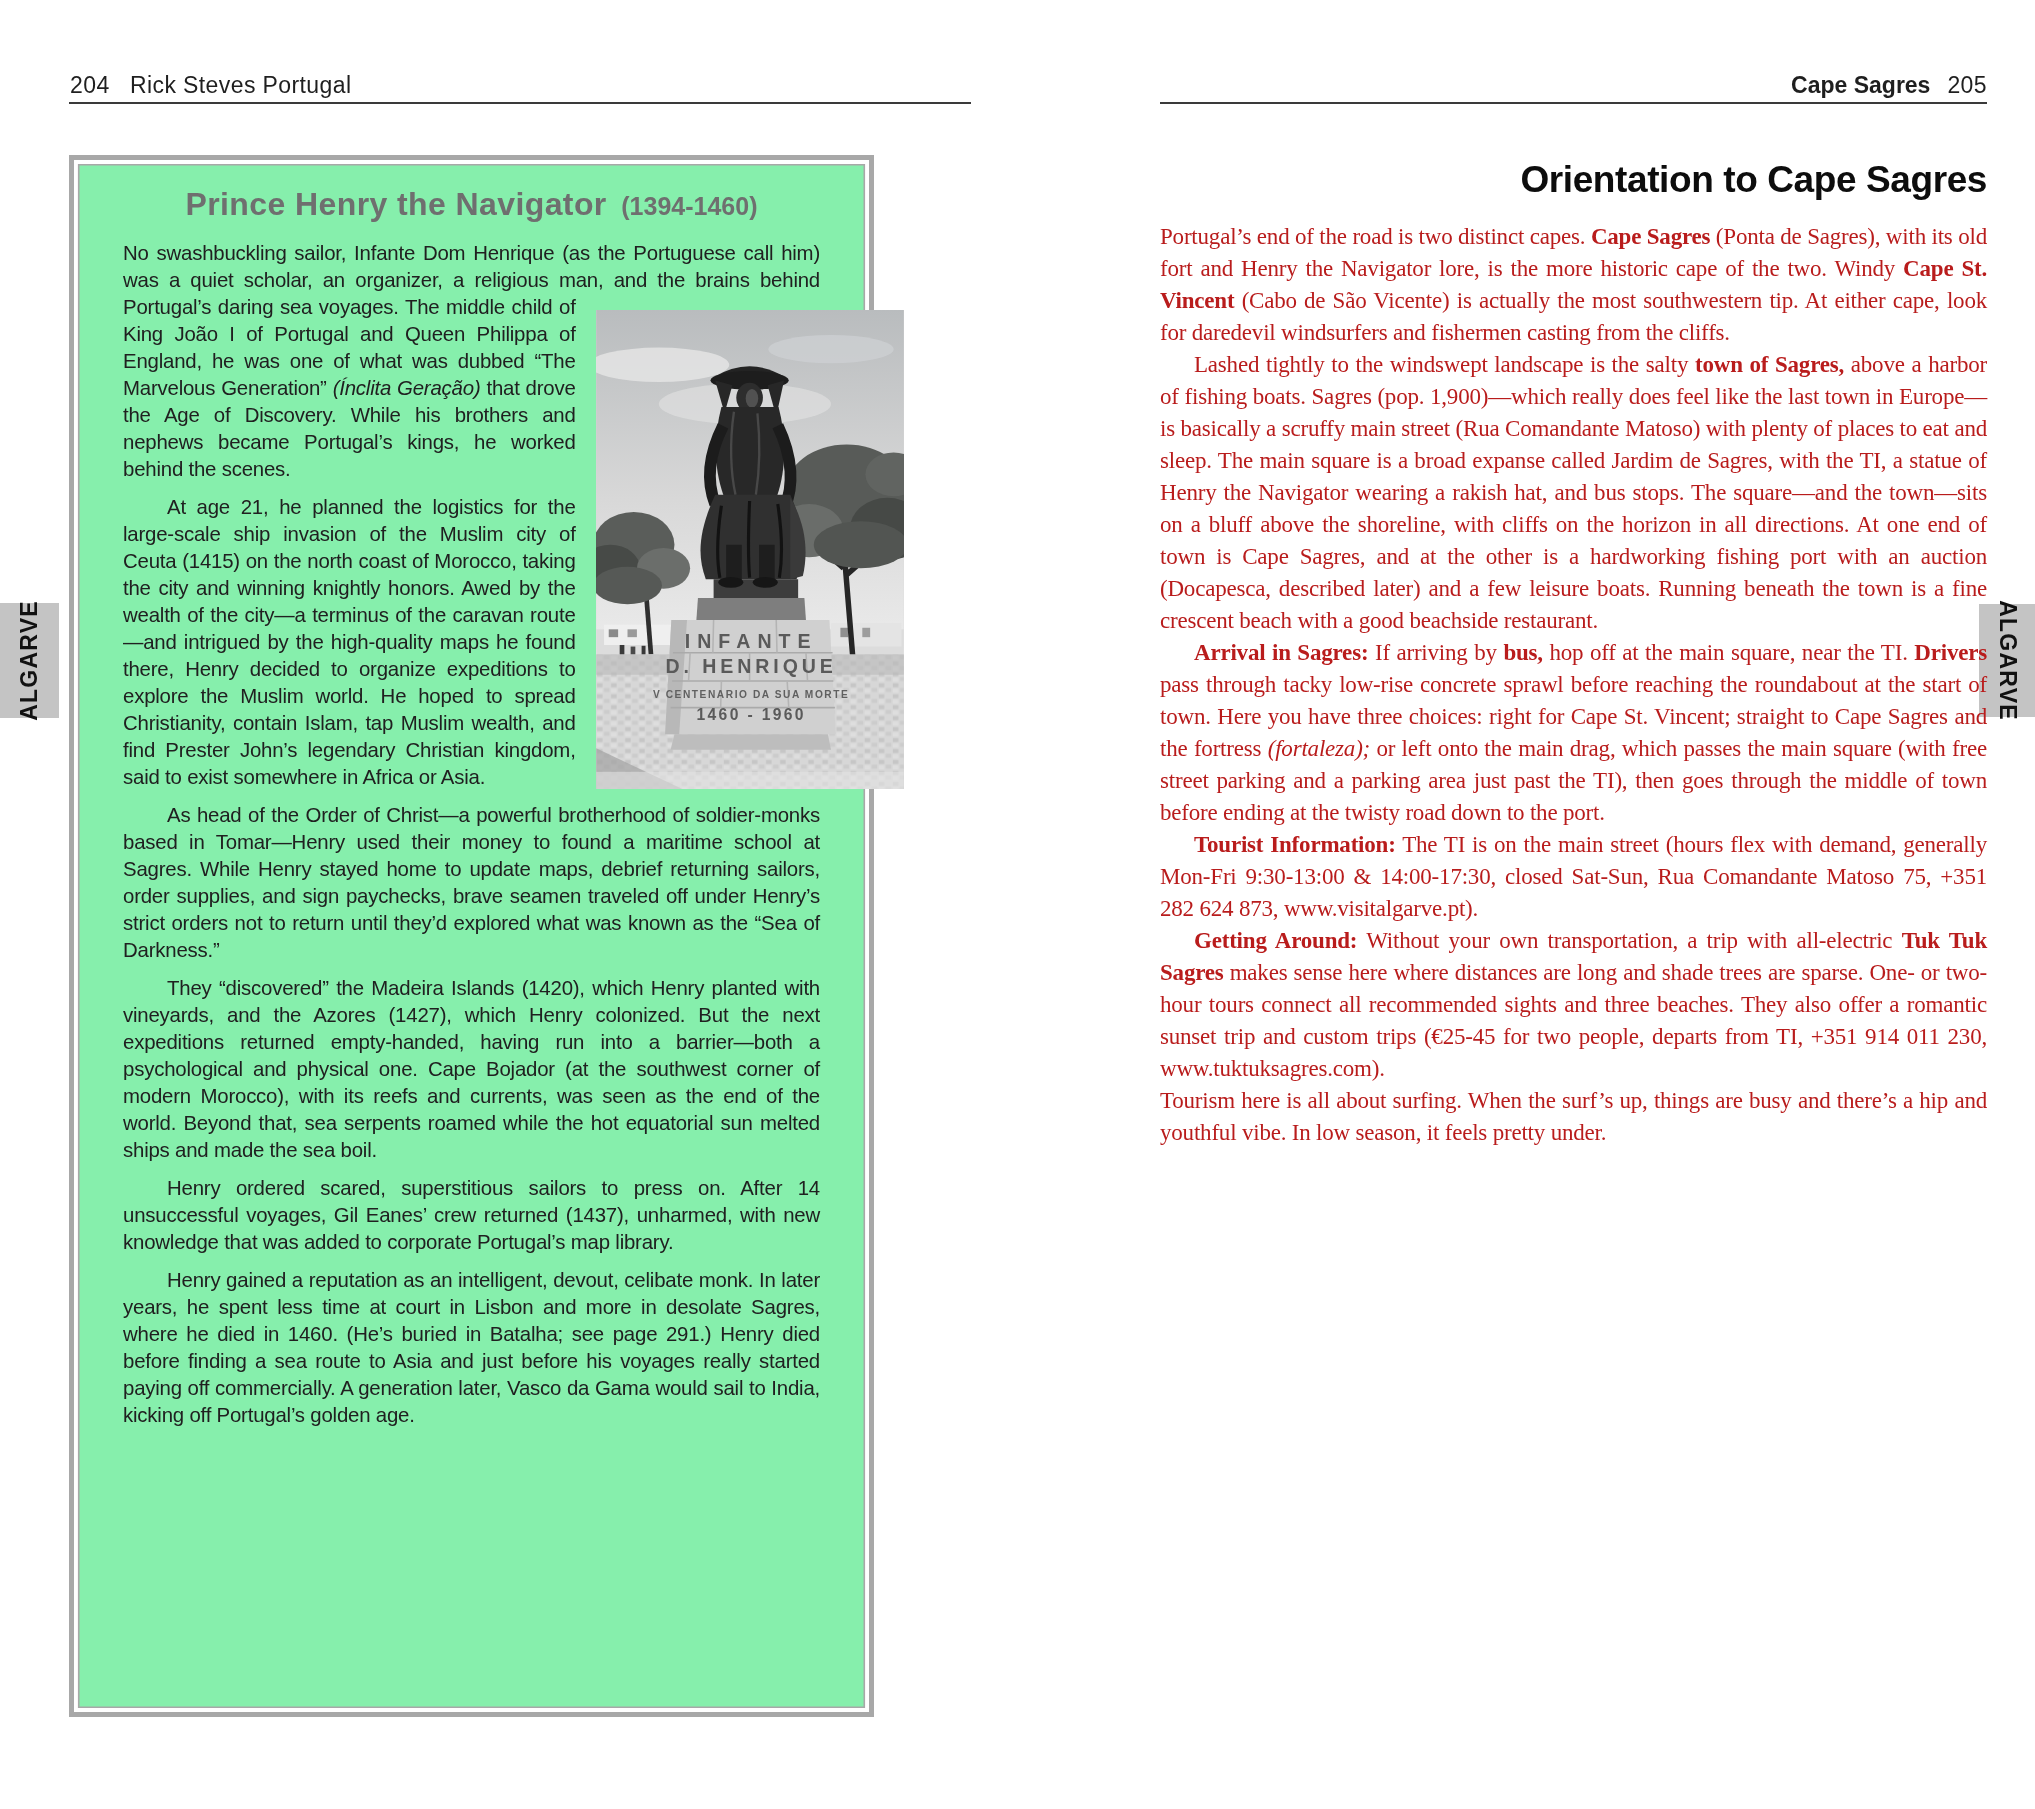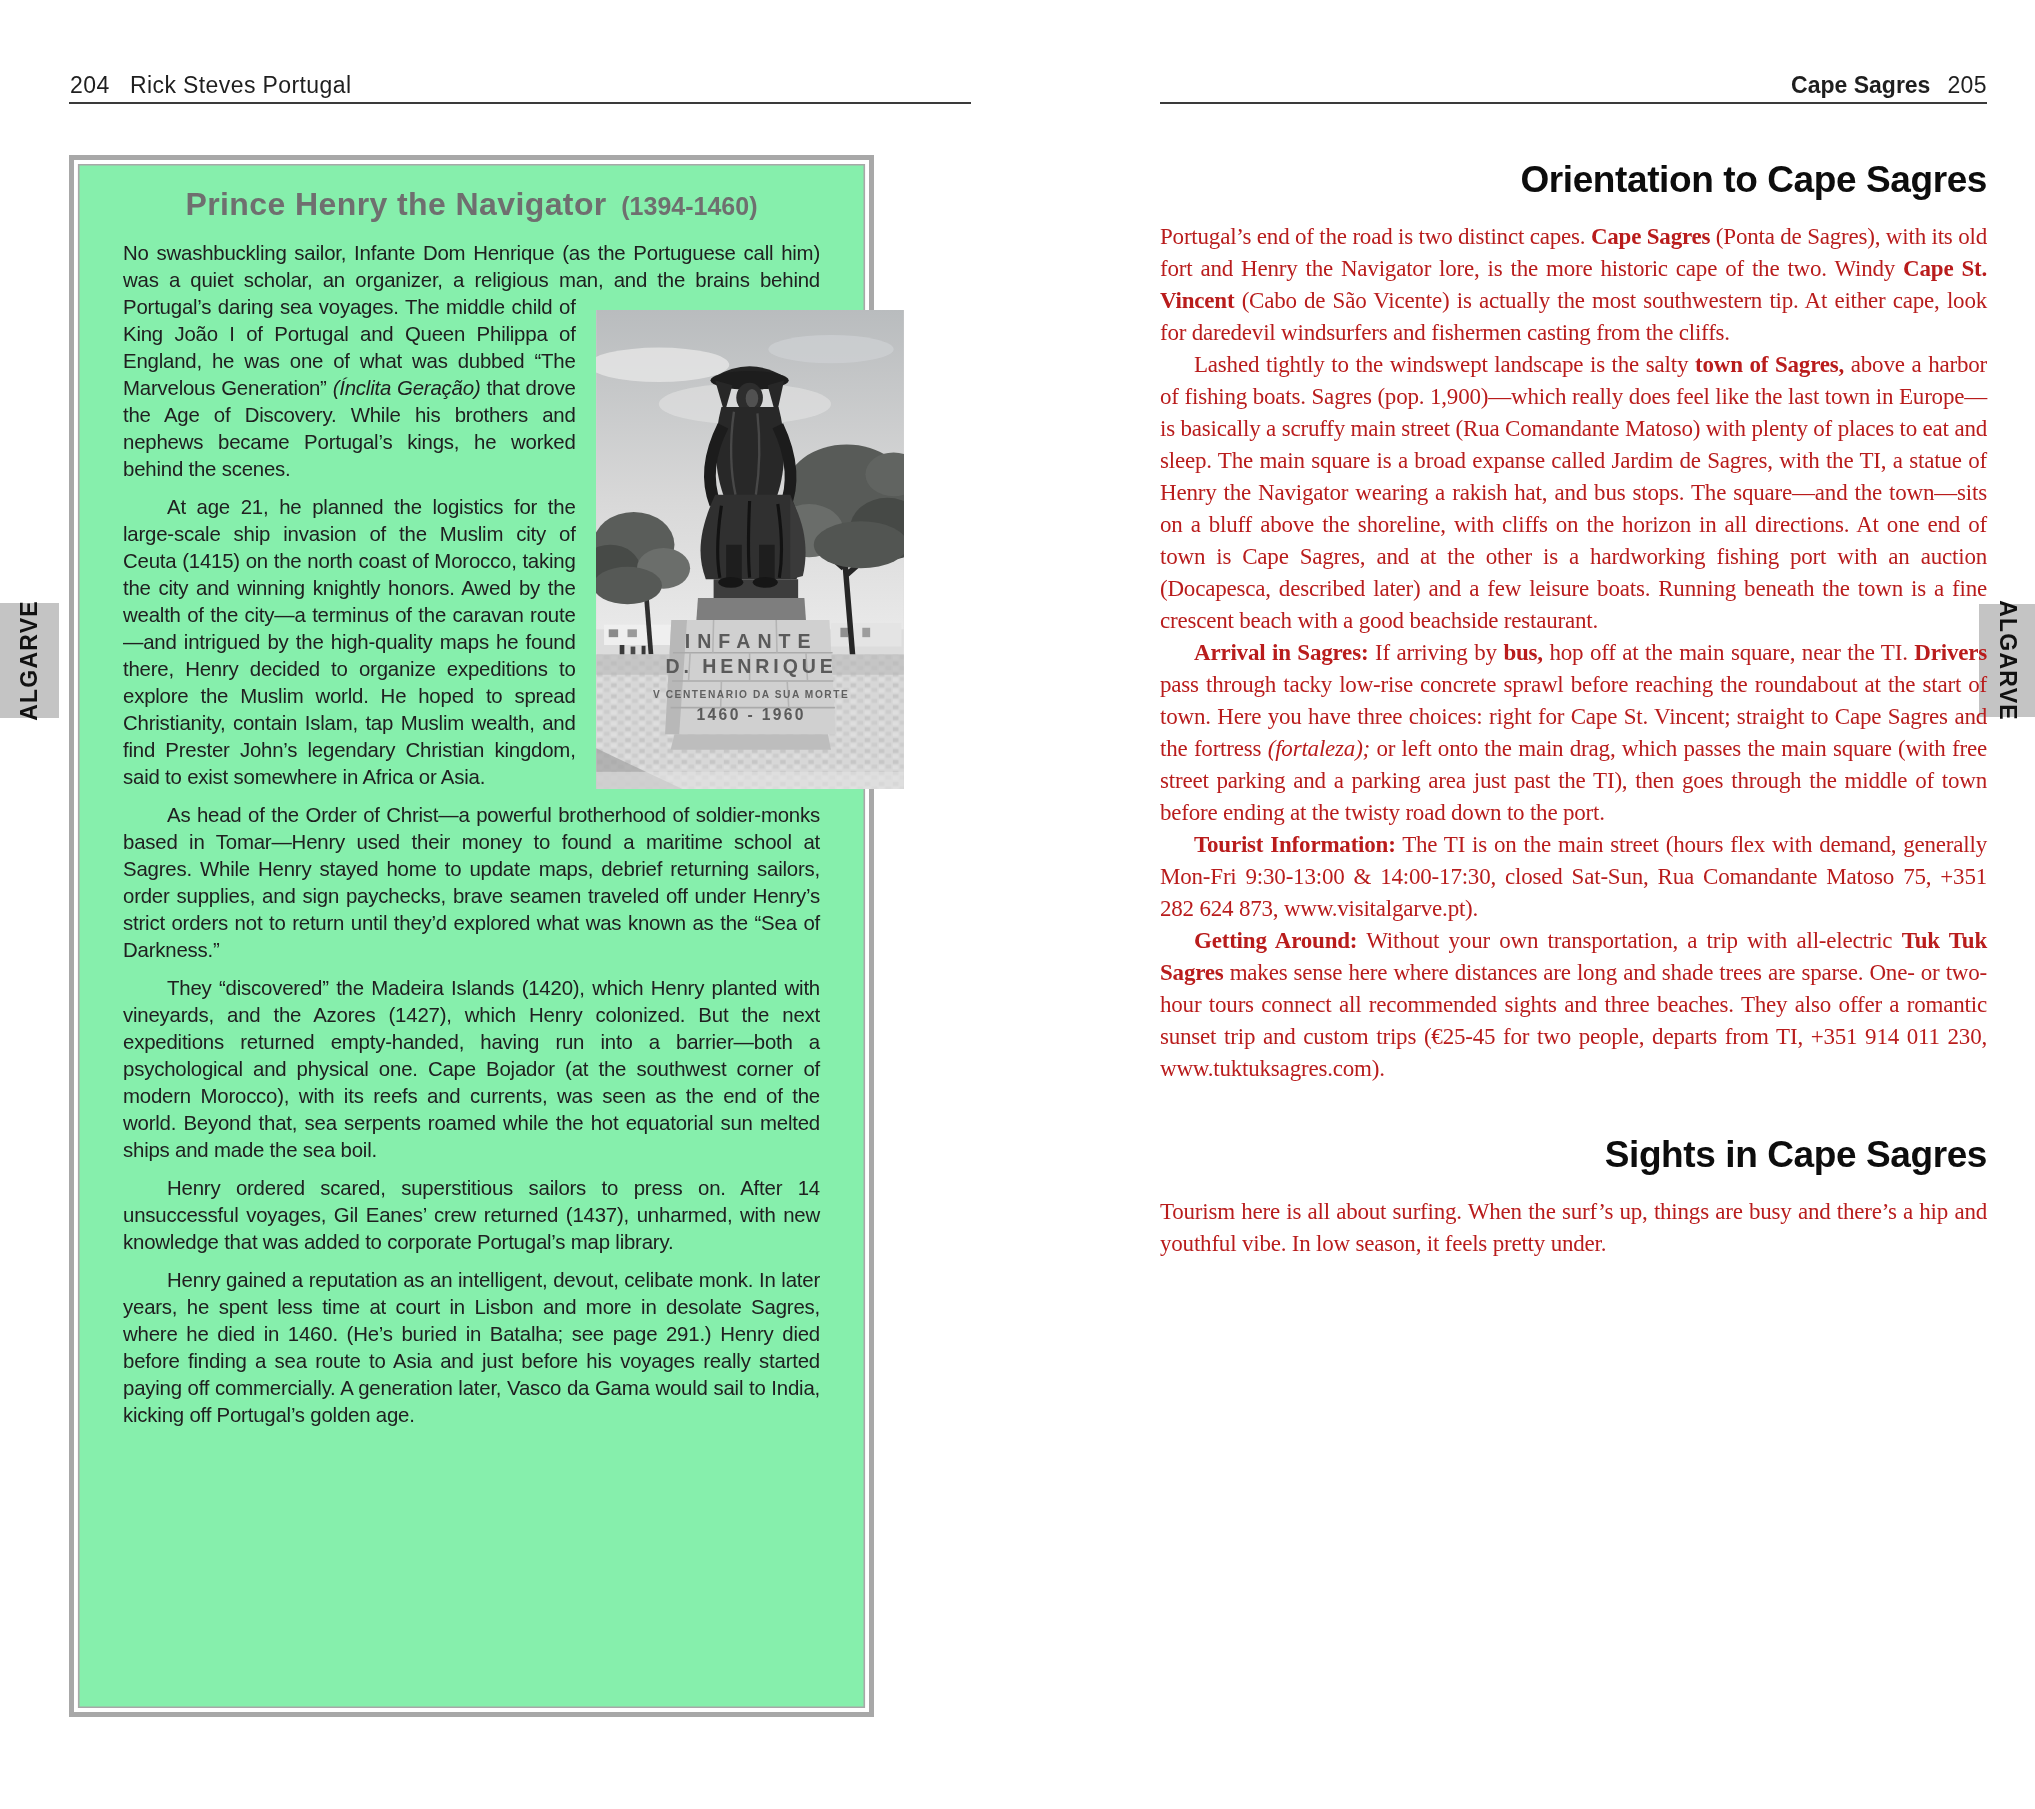--- a/index.html
+++ b/index.html
@@ -184,20 +184,19 @@
 
   <div class="rcol">
     <h1 class="rhead">Orientation to Cape Sagres</h1>
     <div class="rbody">
       <p><span>Portugal’s end of the road is two distinct capes. </span><span style="font-weight: bold;">Cape Sagres</span><span> (Ponta de Sagres), with its old fort and Henry the Navigator lore, is the more historic cape of the two. Windy </span><span style="font-weight: bold;">Cape St. Vincent</span><span> (Cabo de São Vicente) is actually the most southwestern tip. At either cape, look for daredevil windsurfers and fishermen casting from the cliffs.</span></p>
       <p class="ind"><span>Lashed tightly to the windswept landscape is the salty </span><span style="font-weight: bold;">town of Sagres,</span><span> above a harbor of fishing boats. Sagres (pop. 1,900)—which really does feel like the last town in Europe—is basically a scruffy main street (Rua Comandante Matoso) with plenty of places to eat and sleep. The main square is a broad expanse called Jardim de Sagres, with the TI, a statue of Henry the Navigator wearing a rakish hat, and bus stops. The square—and the town—sits on a bluff above the shoreline, with cliffs on the horizon in all directions. At one end of town is Cape Sagres, and at the other is a hardworking fishing port with an auction (Docapesca, described later) and a few leisure boats. Running beneath the town is a fine crescent beach with a good beachside restaurant.</span></p>
       <p class="ind"><span style="font-weight: bold;">Arrival in Sagres:</span><span> If arriving by </span><span style="font-weight: bold;">bus,</span><span> hop off at the main square, near the TI. </span><span style="font-weight: bold;">Drivers</span><span> pass through tacky low-rise concrete sprawl before reaching the roundabout at the start of town. Here you have three choices: right for Cape St. Vincent; straight to Cape Sagres and the fortress </span><span style="font-style: italic;">(fortaleza);</span><span> or left onto the main drag, which passes the main square (with free street parking and a parking area just past the TI), then goes through the middle of town before ending at the twisty road down to the port.</span></p>
       <p class="ind"><span style="font-weight: bold;">Tourist Information:</span><span> The TI is on the main street (hours flex with demand, generally Mon-Fri 9:30-13:00 &amp; 14:00-17:30, closed Sat-Sun, Rua Comandante Matoso 75, +351 282 624 873, www.visitalgarve.pt).</span></p>
       <p class="ind"><span style="font-weight: bold;">Getting Around:</span><span> Without your own transportation, a trip with all-electric </span><span style="font-weight: bold;">Tuk Tuk Sagres</span><span> makes sense here where distances are long and shade trees are sparse. One- or two-hour tours connect all recommended sights and three beaches. They also offer a romantic sunset trip and custom trips (€25-45 for two people, departs from TI, +351 914 011 230, www.tuktuksagres.com).</span></p>
     </div>
-    <h1 class="rhead rhead2">Sights in Cape Sagres</h1>
     <div class="rbody">
       <p><span>Tourism here is all about surfing. When the surf’s up, things are busy and there’s a hip and youthful vibe. In low season, it feels pretty under.</span></p>
     </div>
   </div>
 
 </div>
 
 
 </body></html>

